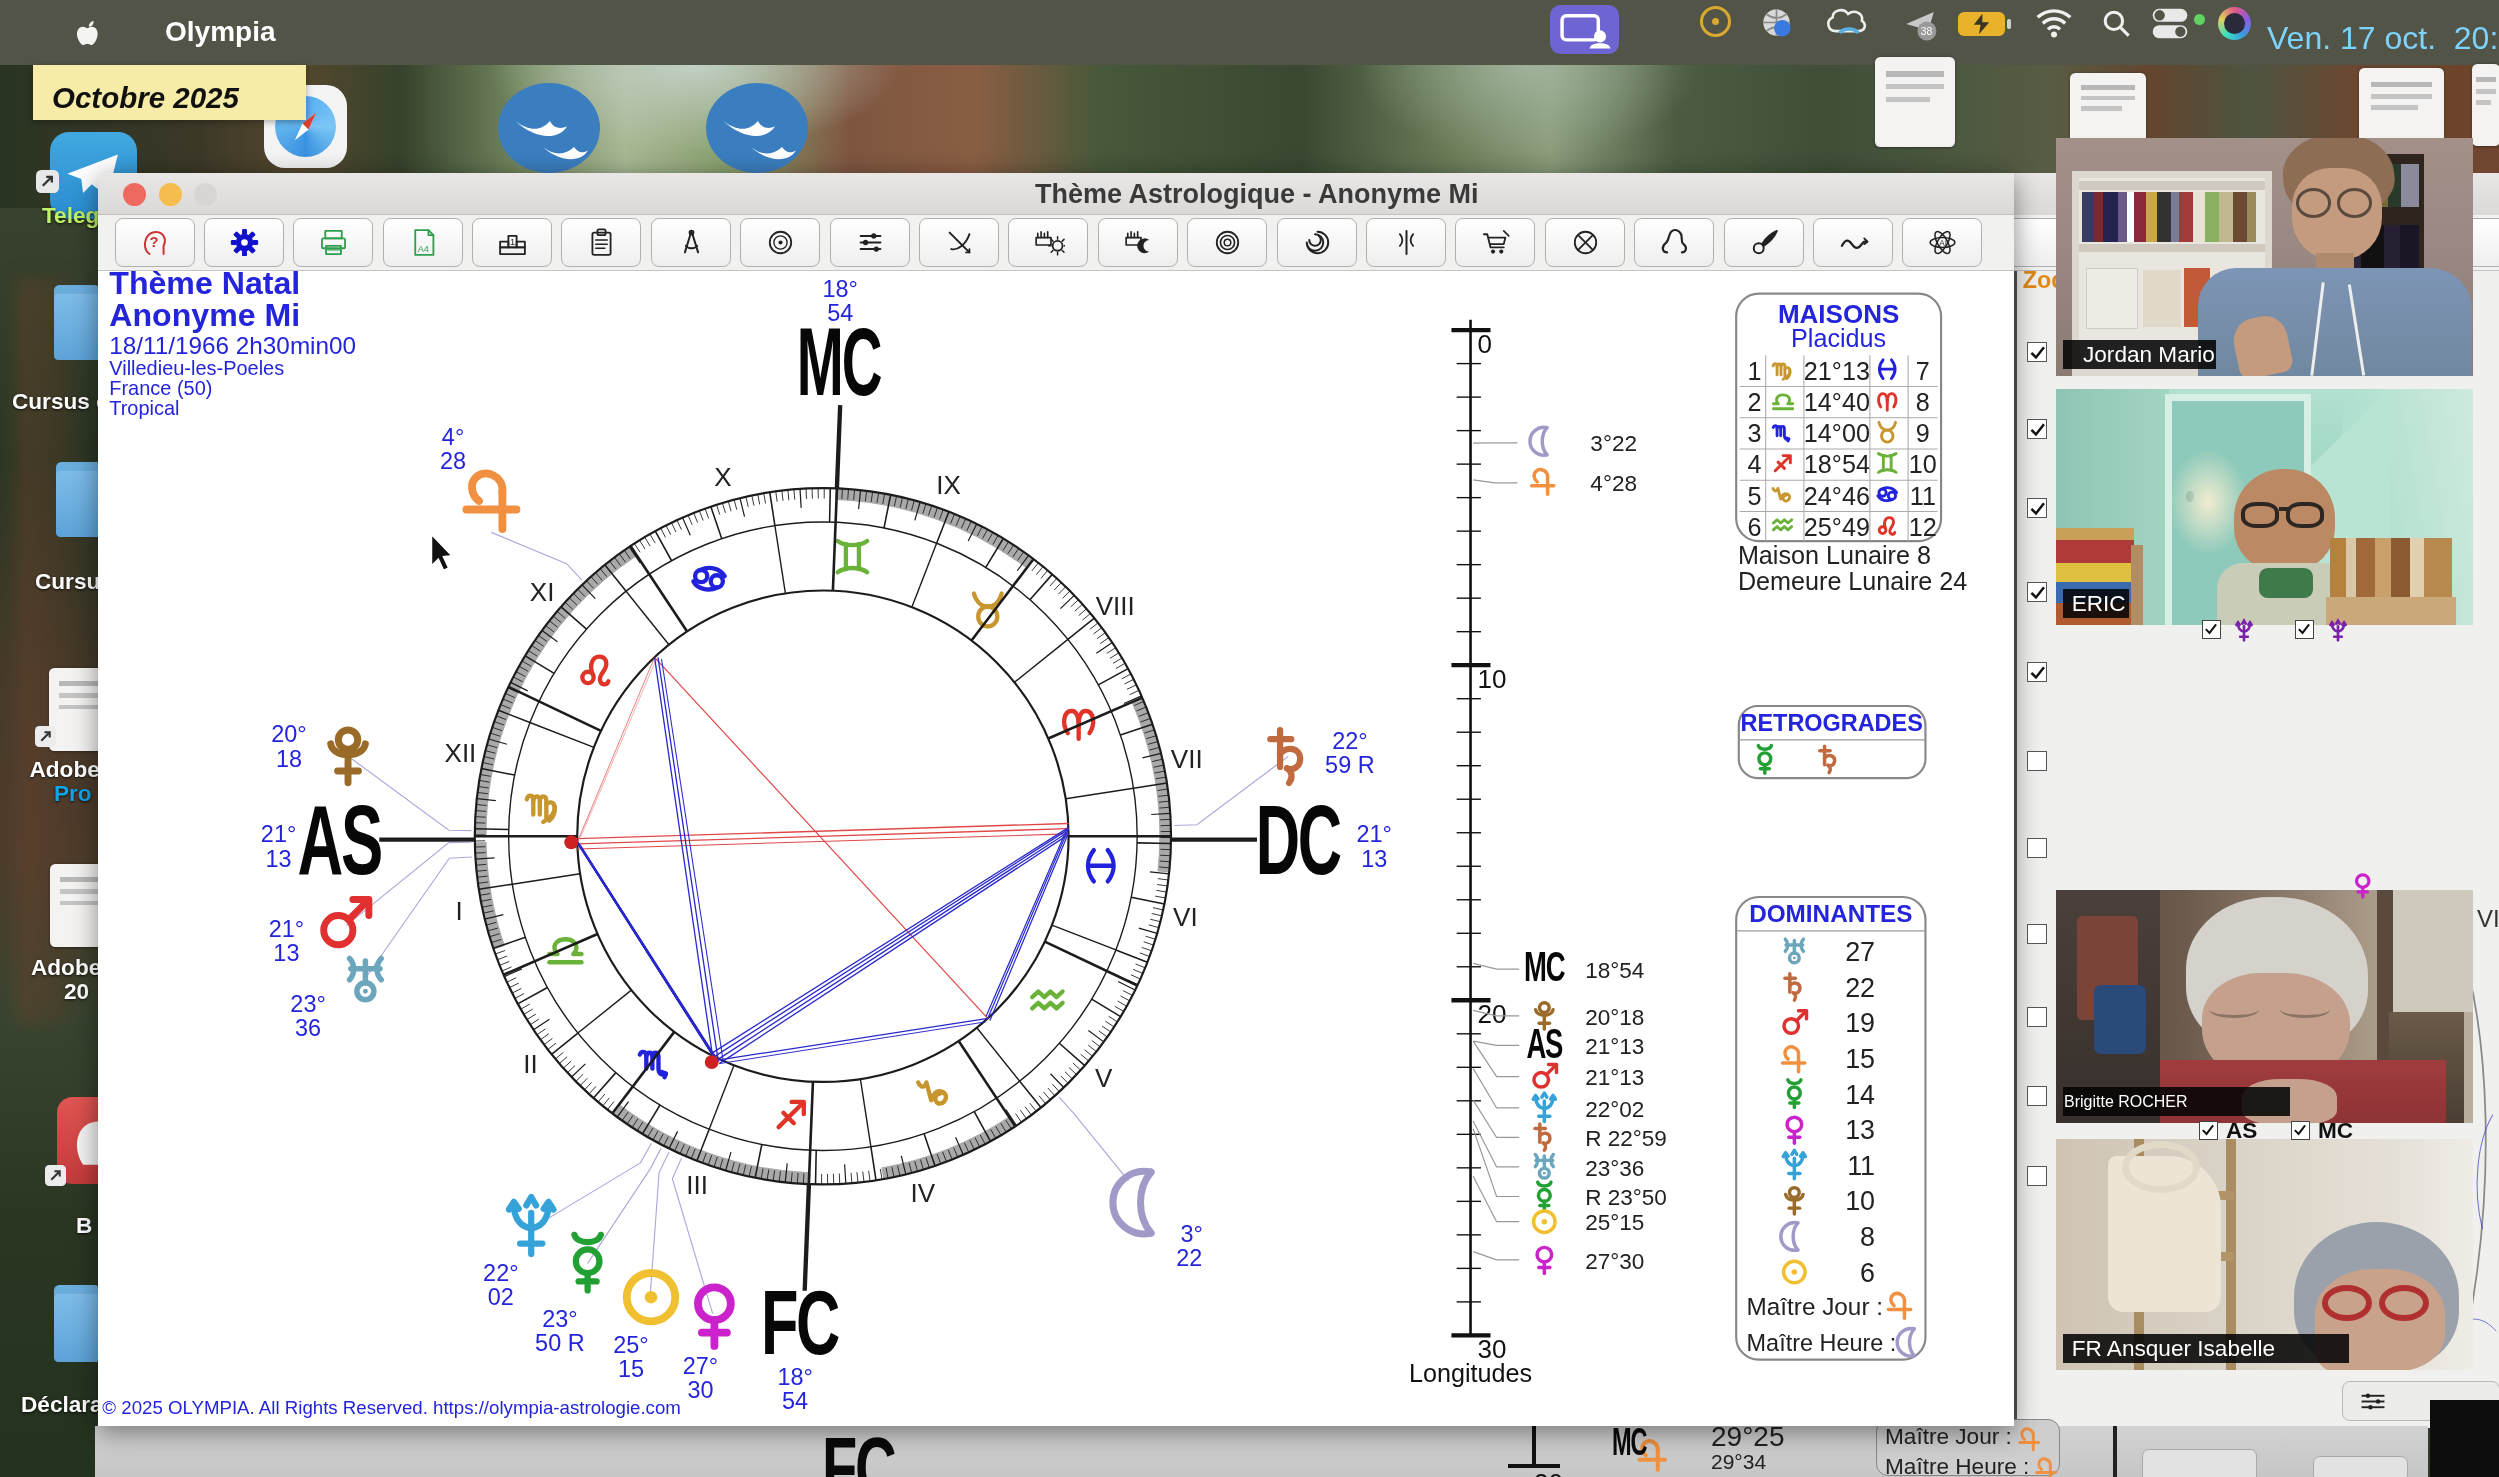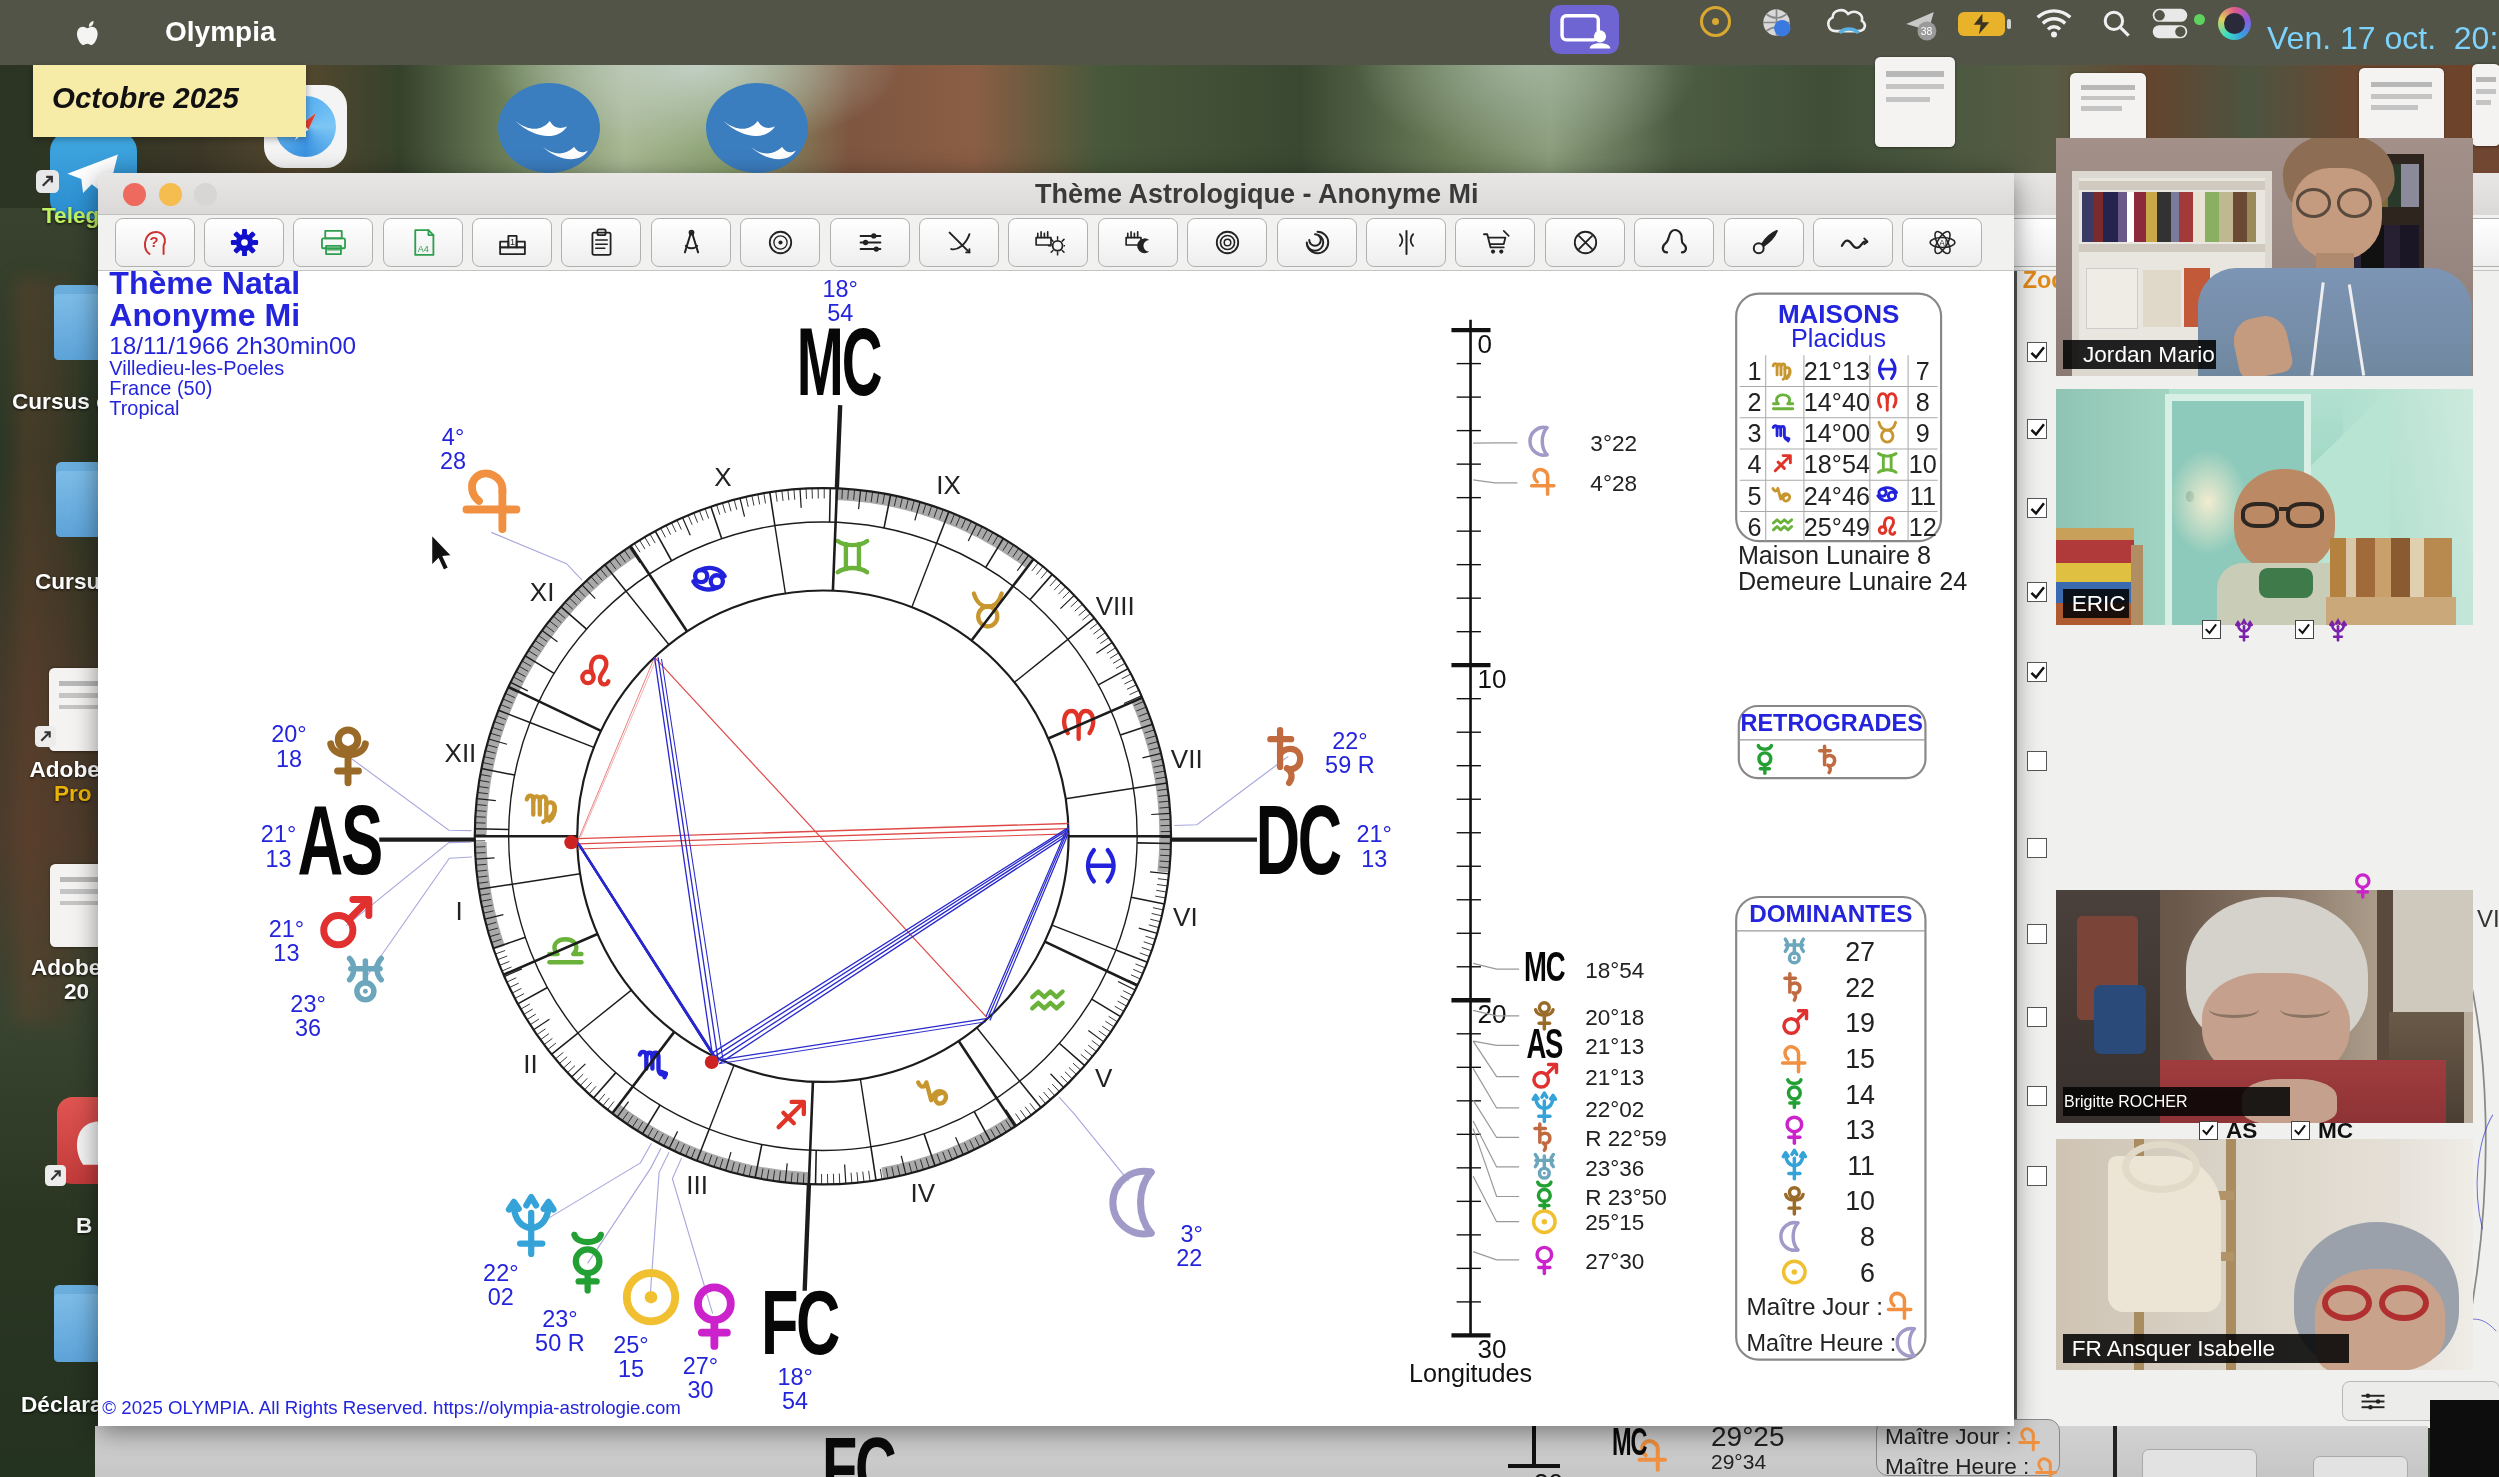--- a/index.html
+++ b/index.html
@@ -82,21 +82,21 @@
       <div style="position:absolute;left:0;top:0;width:55%;height:15.6px;background:#6aaede;border-radius:5.2px 5.2px 0 0"></div>
       <div style="position:absolute;left:0;top:8.7px;width:100%;height:66px;background:linear-gradient(180deg,#7dbce8,#5da3d8);border-radius:4.3px"></div>
     </div>
     <div style="position:absolute;left:35px;top:569px;color:#fff;font-size:22.6px;font-weight:bold;text-shadow:0 0.9px 2.6px rgba(0,0,0,.8);white-space:nowrap">Cursu</div>
     <div style="position:absolute;left:49px;top:668px;width:73px;height:83px;background:#f4f3f1;border-radius:5.2px;box-shadow:0 0.9px 2.6px rgba(0,0,0,.4)">
       <div style="position:absolute;left:14%;top:16%;width:72%;height:6%;background:#b8b8b8"></div>
       <div style="position:absolute;left:14%;top:30%;width:72%;height:6%;background:#c4c4c4"></div>
       <div style="position:absolute;left:14%;top:44%;width:55%;height:6%;background:#c4c4c4"></div>
     </div>
     <div style="position:absolute;left:29.5px;top:757px;color:#fff;font-size:22.6px;font-weight:bold;text-shadow:0 0.9px 2.6px rgba(0,0,0,.8);white-space:nowrap">Adobe</div>
-    <div style="position:absolute;left:54px;top:781px;color:#eab308;font-size:22.6px;font-weight:bold;text-shadow:0 0.9px 2.6px rgba(0,0,0,.8);white-space:nowrap">Pro</div>
+    <div style="position:absolute;left:54px;top:781px;color:#0ea5e9;font-size:22.6px;font-weight:bold;text-shadow:0 0.9px 2.6px rgba(0,0,0,.8);white-space:nowrap">Pro</div>
     <div style="position:absolute;left:35px;top:726px;width:21px;height:21px;background:#ececec;border-radius:4.3px"><svg width="21" height="21" viewBox="0 0 40 40">
         <path d="M12,28 L28,12 M18,12 L28,12 L28,22" stroke="#333" stroke-width="4" fill="none"></path>
       </svg></div>
     <div style="position:absolute;left:50px;top:864px;width:73px;height:83px;background:#f4f3f1;border-radius:5.2px;box-shadow:0 0.9px 2.6px rgba(0,0,0,.4)">
       <div style="position:absolute;left:14%;top:16%;width:72%;height:6%;background:#b8b8b8"></div>
       <div style="position:absolute;left:14%;top:30%;width:72%;height:6%;background:#c4c4c4"></div>
       <div style="position:absolute;left:14%;top:44%;width:55%;height:6%;background:#c4c4c4"></div>
     </div>
     <div style="position:absolute;left:31px;top:955px;color:#fff;font-size:22.6px;font-weight:bold;text-shadow:0 0.9px 2.6px rgba(0,0,0,.8);white-space:nowrap">Adobe</div>
     <div style="position:absolute;left:64px;top:979px;color:#fff;font-size:22.6px;font-weight:bold;text-shadow:0 0.9px 2.6px rgba(0,0,0,.8);white-space:nowrap">20</div>
@@ -1423,17 +1423,17 @@
       <path d="M34,72 L66,72" stroke="#cc22cc" stroke-width="11" fill="none" stroke-linecap="round"></path>
     </svg>
     <div style="position:absolute;left:2199px;top:1121px;width:19px;height:19px;background:#fff;border:1.7px solid #444"><svg width="15.6" height="15.6" viewBox="0 0 100 100">
         <path d="M18,52 L42,76 L84,22" stroke="#111" stroke-width="13" fill="none"></path>
       </svg></div>
     <div style="position:absolute;left:2291px;top:1121px;width:19px;height:19px;background:#fff;border:1.7px solid #444"><svg width="15.6" height="15.6" viewBox="0 0 100 100">
         <path d="M18,52 L42,76 L84,22" stroke="#111" stroke-width="13" fill="none"></path>
       </svg></div>
     <div style="position:absolute;left:2226px;top:1118px;color:#111;font-size:22.6px;font-weight:bold">AS</div>
     <div style="position:absolute;left:2318px;top:1118px;color:#111;font-size:22.6px;font-weight:bold">MC</div>
-<div style="position:absolute;left:33px;top:65px;width:273px;height:72px;background:#f7eba8;box-shadow:0 1.7px 7px rgba(0,0,0,.35)">
+<div style="position:absolute;left:33px;top:65px;width:273px;height:55px;background:#f7eba8;box-shadow:0 1.7px 7px rgba(0,0,0,.35)">
 <div style="position:absolute;left:19px;top:15.6px;color:#111;font-size:29.5px;font-weight:bold;font-style:italic">Octobre 2025</div>
     </div>
 <div style="position:absolute;left:2430px;top:1400px;width:69px;height:77px;background:#0d0d0d"></div>
 </div>
 
 </body></html>

